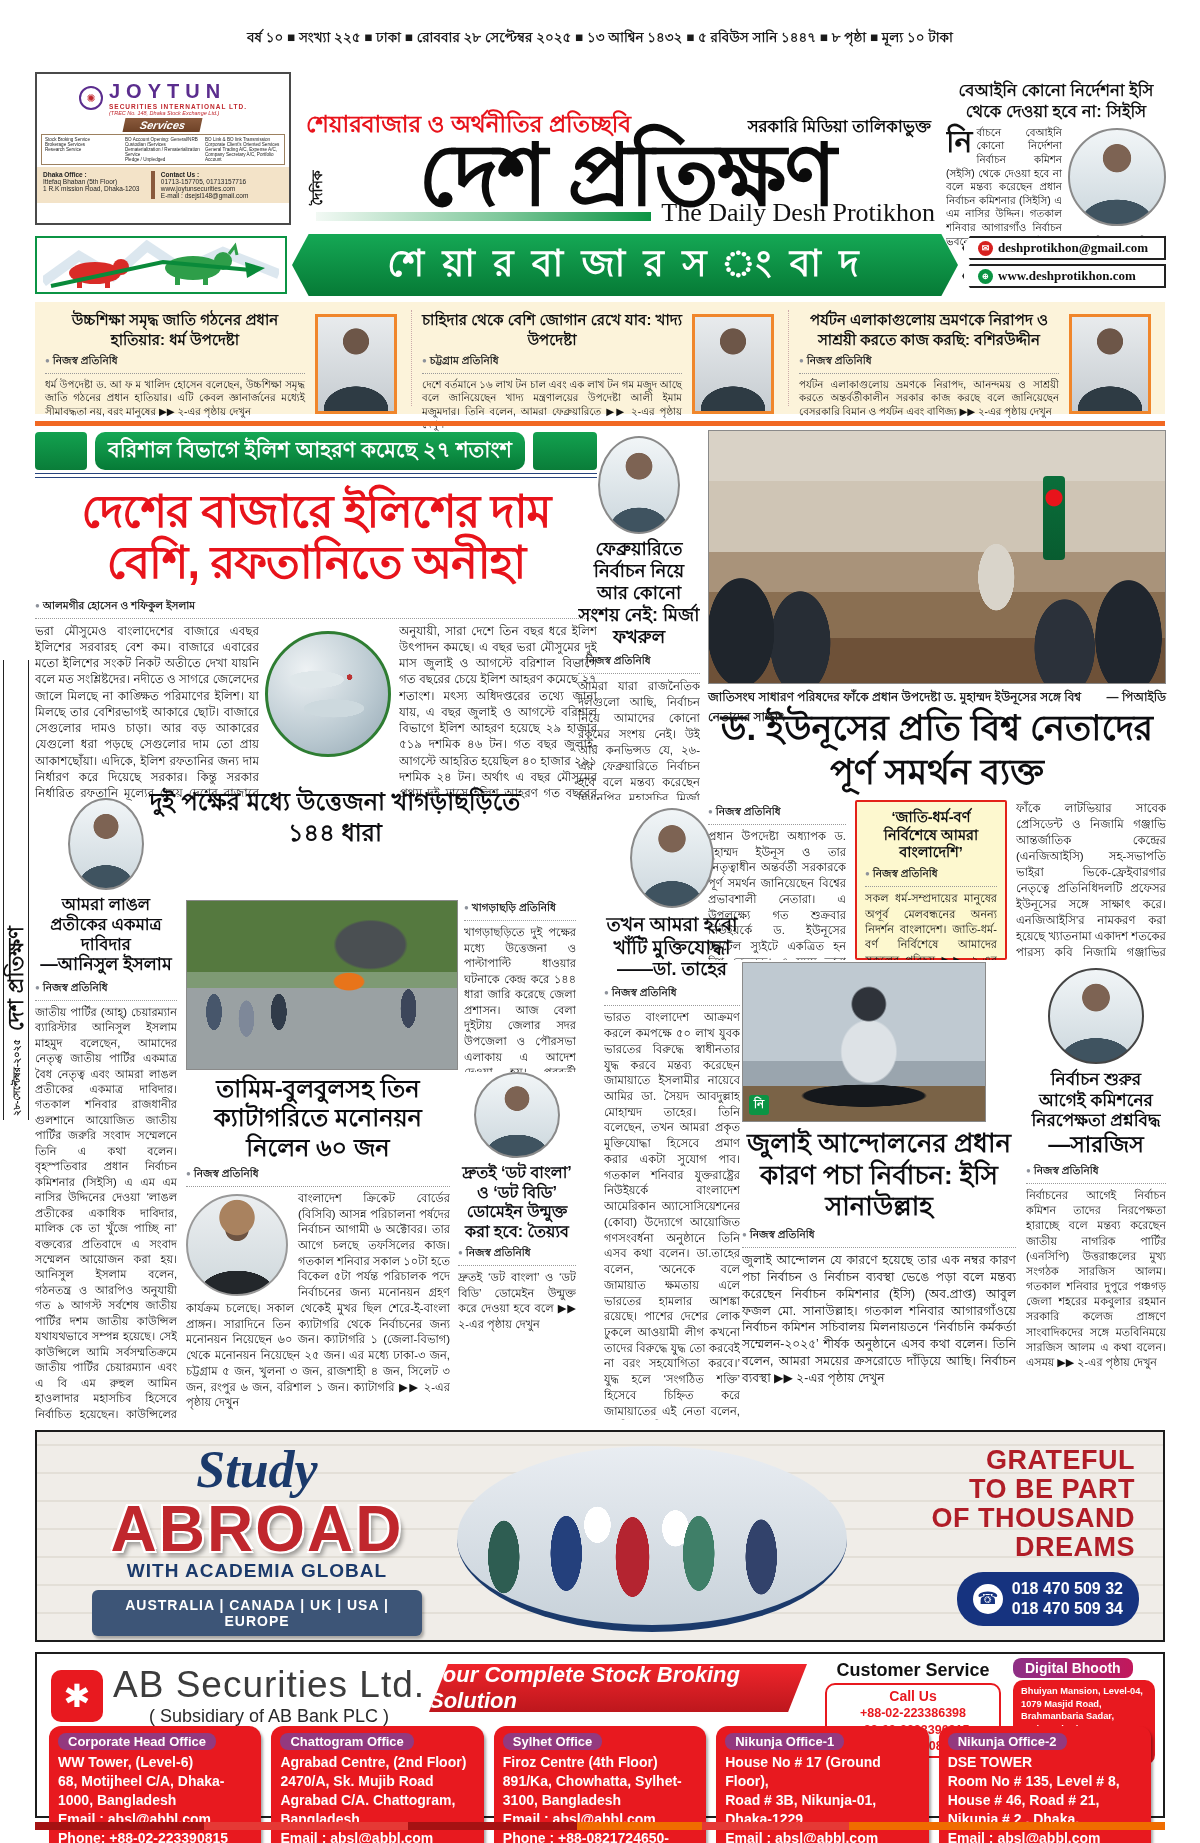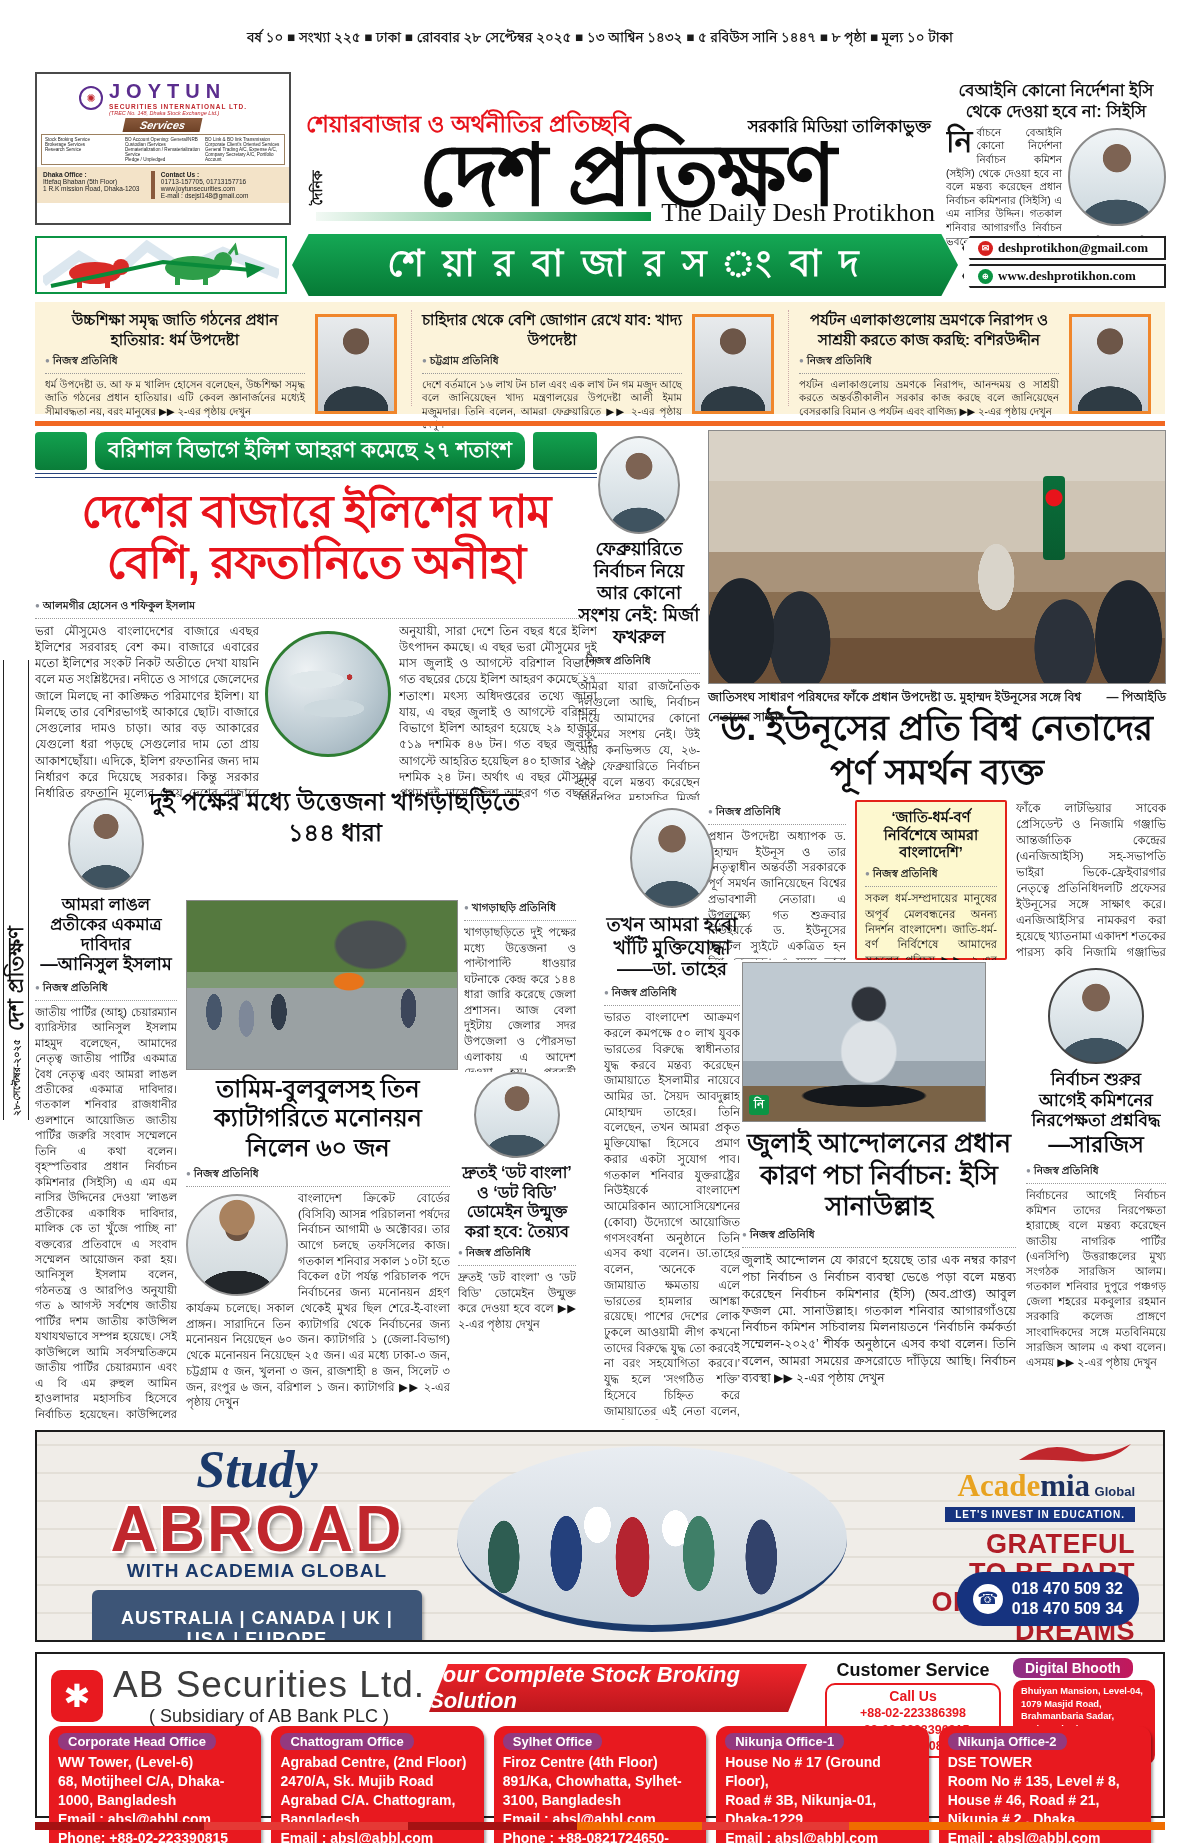--- a/index.html
+++ b/index.html
@@ -70,21 +70,21 @@
 .sanaphoto{border:1px solid #8a8a8a;background:radial-gradient(circle 18px at 52% 26%,#2f333a 0 90%,transparent 100%),radial-gradient(ellipse 46px 52px at 52% 56%,#dde2e6 0 58%,transparent 62%),radial-gradient(ellipse 100px 18px at 50% 84%,#15181c 0 60%,transparent 63%),linear-gradient(180deg,#bfc9d1 0 62%,#9aa5ae 62% 78%,#7a6347 78% 100%);}
 .badge{position:absolute;left:6px;bottom:6px;width:20px;height:20px;background:#0b9444;color:#fff;font-size:12px;font-weight:bold;display:flex;align-items:center;justify-content:center;border-radius:3px;}
 
 .ybox{background:#fdf8cf;border:2px solid #e32219;border-radius:2px;padding:7px 8px;}
 .tamimp{float:left;width:102px;height:102px;border-radius:50%;border:2px solid #999;margin:3px 10px 2px 0;background:radial-gradient(circle at 50% 22%,#a9825f 0 19%,transparent 20%),radial-gradient(circle at 50% 34%,#6d5443 0 14%,transparent 15%),radial-gradient(ellipse 62% 36% at 50% 98%,#23272b 0 60%,transparent 61%),linear-gradient(#eceff1,#cfd8dc);}
 
 .study{border:2px solid #1c1c1c;background:repeating-linear-gradient(0deg,#f0ede8 0 26px,#e3dfd7 26px 28px),#f0ede8;overflow:hidden;}
 .sscript{font-family:"Liberation Serif",serif;font-style:italic;font-weight:bold;color:#1b3a6b;font-size:52px;}
 .sabroad{color:#c0272d;font-weight:bold;font-size:64px;letter-spacing:2px;line-height:.95;text-shadow:2px 2px 0 #fff,-2px 2px 0 #fff,2px -2px 0 #fff,-2px -2px 0 #fff,4px 5px 4px rgba(0,0,0,.35);}
 .swith{color:#1b3a6b;font-weight:bold;font-size:19px;letter-spacing:1px;}
-.scountries{display:inline-block;background:#3d5577;color:#fff;font-weight:bold;font-size:18px;padding:18px 14px;border-radius:6px;letter-spacing:1px;box-shadow:2px 3px 3px rgba(0,0,0,.3);}
+.scountries{display:inline-block;background:#3d5577;color:#fff;font-weight:bold;font-size:14px;padding:7px 14px;border-radius:6px;letter-spacing:1px;box-shadow:2px 3px 3px rgba(0,0,0,.3);}
 .students{border-radius:50%;background:radial-gradient(ellipse 26px 60px at 12% 62%,#2e5d52 0 60%,transparent 61%),radial-gradient(ellipse 26px 62px at 28% 60%,#24407c 0 60%,transparent 61%),radial-gradient(ellipse 28px 66px at 45% 62%,#b42430 0 60%,transparent 61%),radial-gradient(ellipse 26px 62px at 62% 60%,#3f7f68 0 60%,transparent 61%),radial-gradient(ellipse 26px 62px at 78% 62%,#32426b 0 60%,transparent 61%),radial-gradient(ellipse 22px 30px at 36% 44%,#fff 0 60%,transparent 61%),radial-gradient(ellipse 22px 30px at 56% 46%,#fff 0 60%,transparent 61%),linear-gradient(180deg,#e9edf2,#c8d2da);border-bottom:7px solid #1b3a6b;}
 .grateful{color:#b01d27;font-weight:bold;font-size:27px;line-height:1.08;letter-spacing:.5px;}
 .acadword{font-family:"Liberation Serif",serif;font-weight:bold;font-size:31px;}
 .ppill{background:#16337f;border-radius:26px;color:#fff;display:flex;align-items:center;gap:9px;padding:7px 16px;font-weight:bold;font-size:16px;line-height:1.25;}
 .pic{width:30px;height:30px;border-radius:50%;background:#fff;color:#16337f;display:flex;align-items:center;justify-content:center;font-size:17px;flex:0 0 30px;}
 .navybar{display:inline-block;background:#16337f;color:#fff;font-weight:bold;font-size:10px;padding:2px 10px;letter-spacing:1px;}
 
 .absec{border:2px solid #1c1c1c;background:#fff;}
 .ablogo{width:52px;height:52px;background:#e8191f;border-radius:10px;color:#fff;font-size:32px;display:flex;align-items:center;justify-content:center;}
 .abname{font-size:37px;color:#3c3c3c;letter-spacing:1px;}
@@ -322,30 +322,20 @@
 
   <div class="abs study" style="left:35px;top:1430px;width:1130px;height:212px;">
     <div class="abs" style="left:55px;top:8px;width:330px;text-align:center;">
       <div class="sscript">Study</div>
       <div class="sabroad">ABROAD</div>
       <div class="swith">WITH ACADEMIA GLOBAL</div>
       <div style="margin-top:8px;"><span class="scountries">AUSTRALIA | CANADA | UK | USA | EUROPE</span></div>
     </div>
     <div class="abs students" style="left:420px;top:14px;width:390px;height:186px;"></div>
     <div class="abs" style="right:28px;top:6px;width:300px;text-align:right;">
-      <div style="text-align:right;">
-        <svg width="120" height="26" viewBox="0 0 120 26">
-            <path d="M4 22 Q34 2 62 13 Q84 22 116 6 Q96 26 58 23 Q28 21 4 22 Z" fill="#c0272d"></path>
-          </svg>
-        <div>
-          <span class="acadword" style="color:#e8a321;">Acade</span><span class="acadword" style="color:#1b2f5e;">mia</span>
-          <span style="color:#1b2f5e;font-weight:bold;font-size:13px;">Global</span>
-        </div>
-        <span class="navybar">LET'S  INVEST IN EDUCATION.</span>
-      </div>
       <div class="grateful pre" style="margin-top:8px;">GRATEFUL
 TO BE PART
 OF THOUSAND
 DREAMS</div>
     </div>
     <div class="abs" style="right:24px;bottom:14px;">
       <div class="ppill">
         <span class="pic">☎</span>
         <span>
           <div>018 470 509 32</div>

